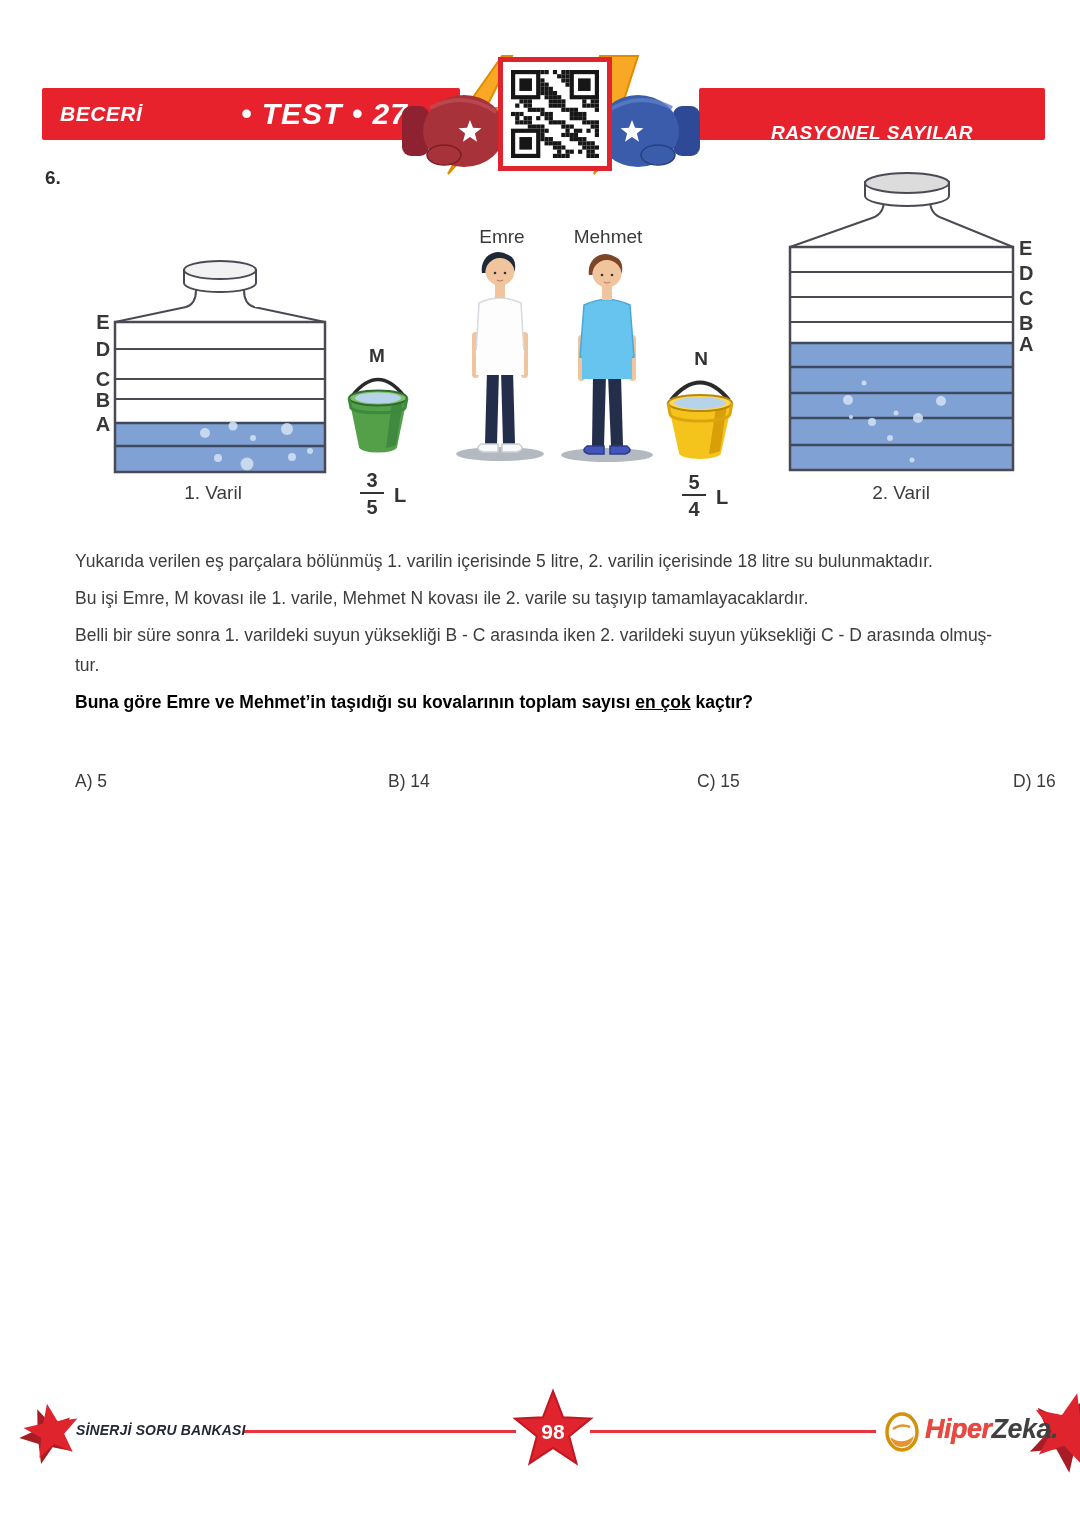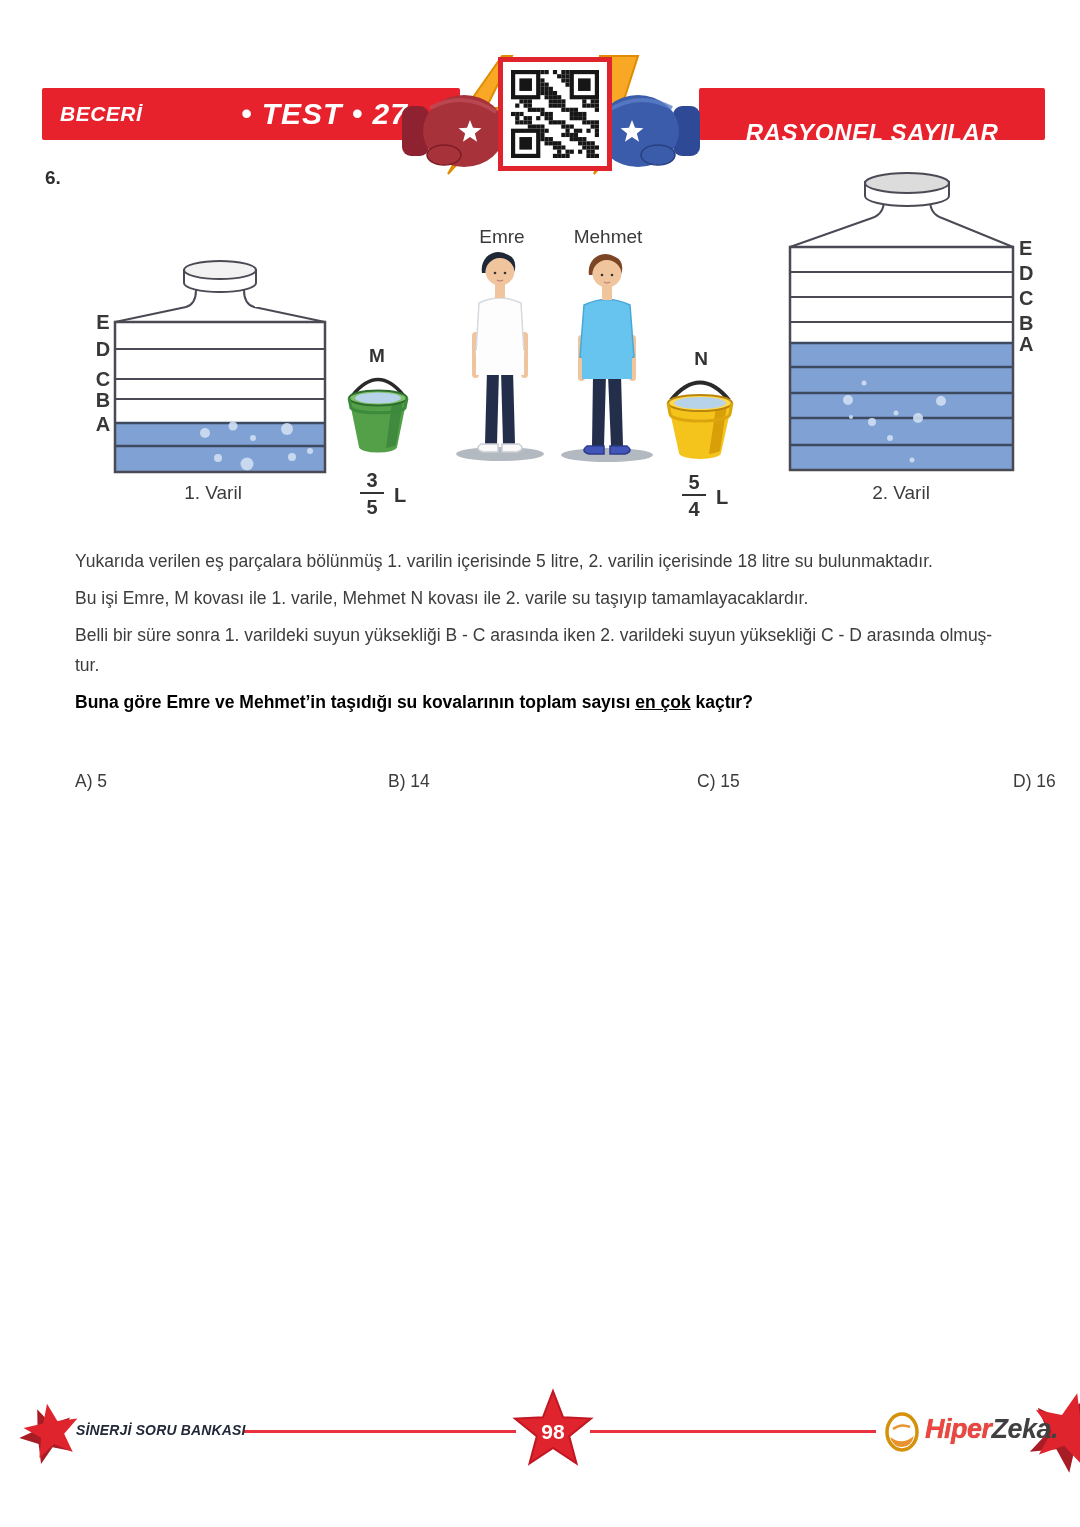--- a/index.html
+++ b/index.html
@@ -5,21 +5,21 @@
   html,body{margin:0;padding:0;background:#fff;}
   .page{position:relative;width:1080px;height:1527px;background:#ffffff;overflow:hidden;
         font-family:"Liberation Sans",sans-serif;color:#3d3d3d;}
   
   .banner{position:absolute;top:88px;height:52px;background:#e8222d;display:flex;align-items:center;
           color:#fff;font-style:italic;font-weight:800;z-index:1;border-radius:2px;justify-content:space-between;}
   .banner-left{left:42px;width:418px;}
   .banner-right{left:699px;width:346px;justify-content:center;}
   .skill-label{font-size:21px;margin-left:18px;letter-spacing:.5px;}
   .test-label{font-size:30px;margin-left:auto;margin-right:52px;letter-spacing:1px;}
-  .topic-label{font-size:24px;letter-spacing:.6px;margin-top:37px;}
+  .topic-label{font-size:19px;letter-spacing:.6px;margin-top:37px;}
   .header-art{position:absolute;left:390px;top:50px;z-index:2;}
   .qr-box{position:absolute;left:498px;top:57px;width:104px;height:104px;background:#fff;
           border:5px solid #e0242e;display:flex;align-items:center;justify-content:center;z-index:3;}
   
   .q-number{position:absolute;left:45px;top:167px;font-size:19px;font-weight:bold;color:#2e2e2e;}
   .figure-svg{position:absolute;left:0;top:170px;}
   svg text{font-family:"Liberation Sans",sans-serif;}
   .text-block{position:absolute;left:75px;top:546px;width:1006px;font-size:17.5px;line-height:30px;}
   .text-block p{margin:0 0 7px 0;white-space:pre-wrap;}
   .prompt{font-weight:bold;color:#000000;}

